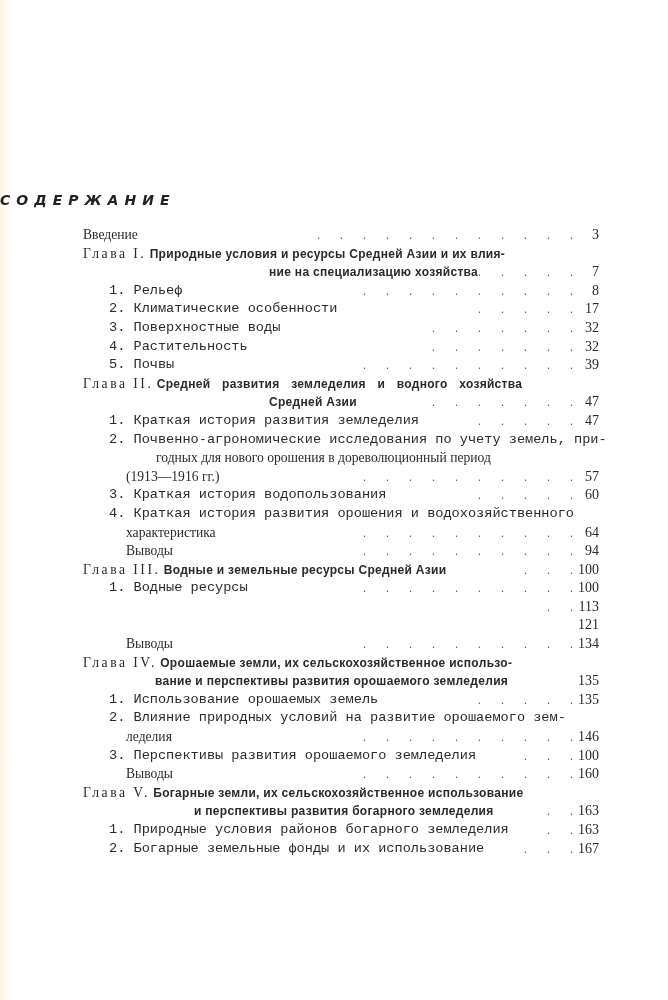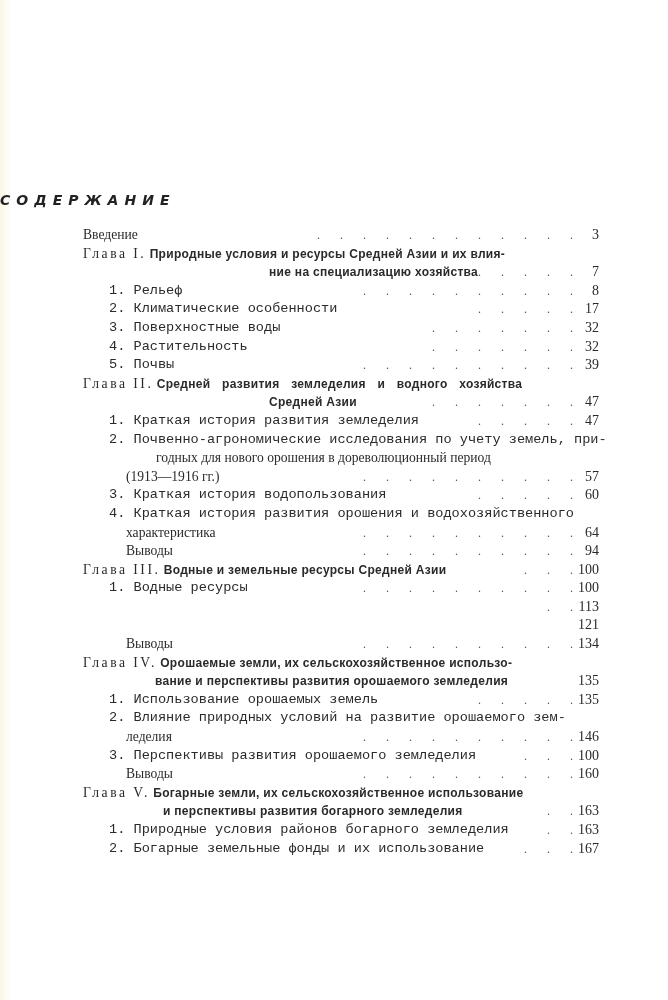--- a/index.html
+++ b/index.html
@@ -179,21 +179,21 @@
   <div class="line">
     <span class="txt" style="left:43px">Выводы</span>
     <span class="dots">. . . . . . . . . .</span>
     <span class="pg">160</span>
   </div>
 
   <div class="line">
     <span class="txt"><span class="glava">Глава V.</span> <span class="bold">Богарные земли, их сельскохозяйственное использование</span></span>
   </div>
   <div class="line">
-    <span class="txt bold" style="left:80px">и перспективы развития богарного земледелия</span>
+    <span class="txt bold" style="left:111px">и перспективы развития богарного земледелия</span>
     <span class="dots">. .</span>
     <span class="pg">163</span>
   </div>
   <div class="line">
     <span class="txt i3" style="left:28px">1. Природные условия районов богарного земледелия</span>
     <span class="dots">. .</span>
     <span class="pg">163</span>
   </div>
   <div class="line">
     <span class="txt i3" style="left:28px">2. Богарные земельные фонды и их использование</span>

